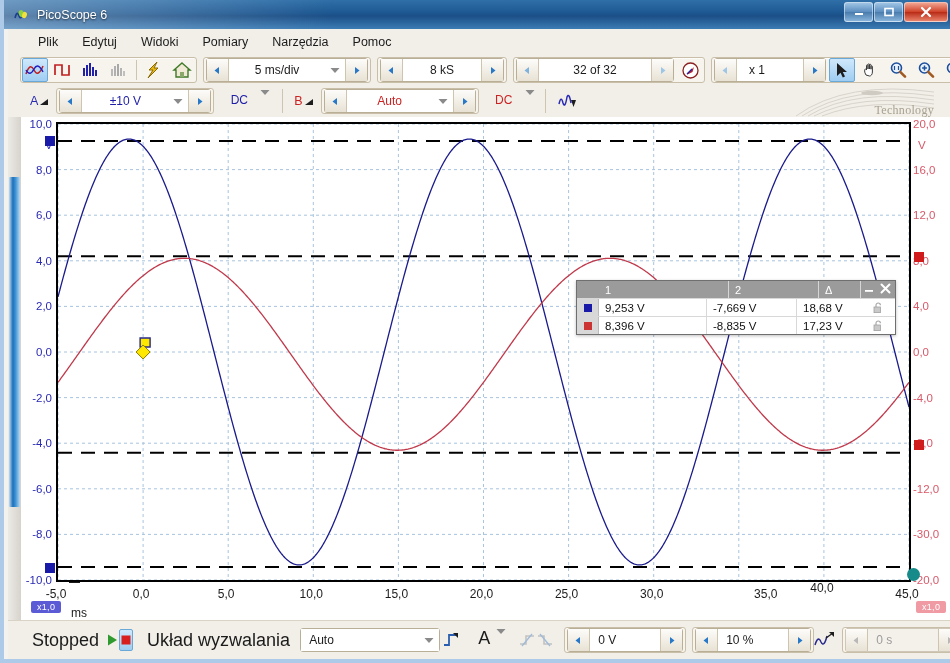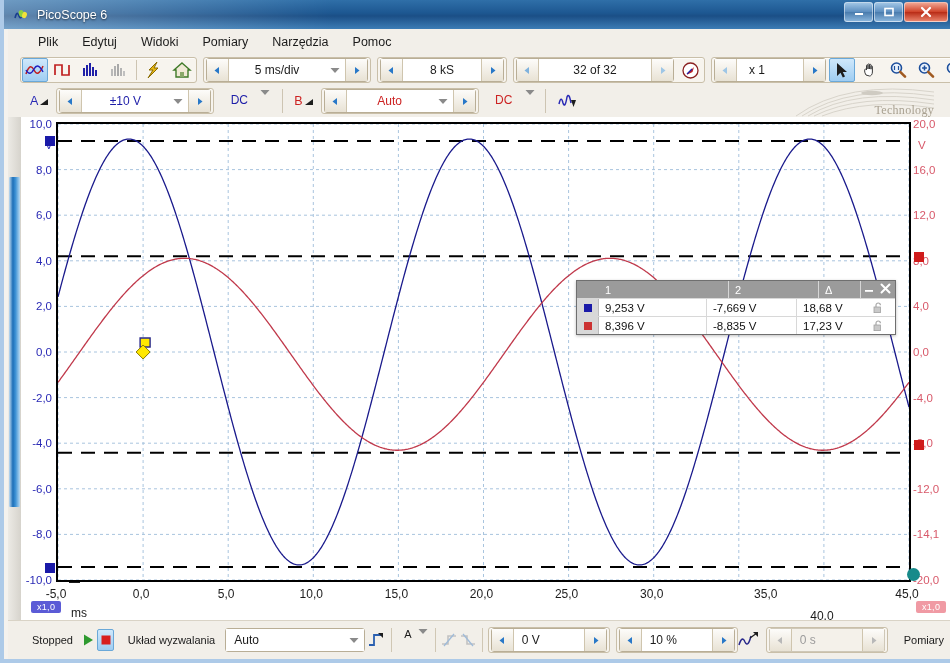--- a/index.html
+++ b/index.html
@@ -219,21 +219,21 @@
     background:#fff;
   }
   .swatch{ width:8px; height:8px; display:inline-block; }
 
   
   #statusbar{
     position:absolute; left:4px; top:620px; width:942px; height:39px;
     background:#f2efe9; display:flex; align-items:center;
     border-top:1px solid #d9d3c6;
   }
-  .stext{ font-size:11px; color:#1b1b1b; padding:0 6px; white-space:nowrap; }
+  .stext{ font-size:18px; color:#1b1b1b; padding:0 6px; white-space:nowrap; }
   .sicon{
     width:28px; height:24px; display:flex; align-items:center; justify-content:center;
     cursor:pointer; border-radius:2px;
   }
   .sicon.boxed{
     border:1px solid #6aa8d8;
     background:linear-gradient(180deg,#cfe8fb,#9fcdf2);
     width:24px; height:22px;
   }
   .ssep{ width:1px; height:24px; background:#d0c7b4; margin:0 5px; }
@@ -559,35 +559,35 @@
       <div id="yright">
           <div class="ylab right" style="top: 7px; left: 892px;">20,0</div>
           <div class="ylab right" style="top: 52.6px; left: 892px;">16,0</div>
           <div class="ylab right" style="top: 98.2px; left: 892px;">12,0</div>
           <div class="ylab right" style="top: 143.8px; left: 892px;">8,0</div>
           <div class="ylab right" style="top: 189.4px; left: 892px;">4,0</div>
           <div class="ylab right" style="top: 235px; left: 892px;">0,0</div>
           <div class="ylab right" style="top: 280.6px; left: 892px;">-4,0</div>
           <div class="ylab right" style="top: 326.2px; left: 892px;">-8,0</div>
           <div class="ylab right" style="top: 371.8px; left: 892px;">-12,0</div>
-          <div class="ylab right" style="top: 417.4px; left: 892px;">-14,1</div>
+          <div class="ylab right" style="top: 417.4px; left: 892px;">-30,0</div>
           <div class="ylab right" style="top: 463px; left: 892px;">-20,0</div>
         </div>
 
       <div id="xlabels">
           <div class="xlab" style="left: 35px; top: 470px;">-5,0</div>
           <div class="xlab" style="left: 120.1px; top: 470px;">0,0</div>
           <div class="xlab" style="left: 205.2px; top: 470px;">5,0</div>
           <div class="xlab" style="left: 290.3px; top: 470px;">10,0</div>
           <div class="xlab" style="left: 375.4px; top: 470px;">15,0</div>
           <div class="xlab" style="left: 460.5px; top: 470px;">20,0</div>
           <div class="xlab" style="left: 545.6px; top: 470px;">25,0</div>
           <div class="xlab" style="left: 630.7px; top: 470px;">30,0</div>
           <div class="xlab" style="left: 715.8px; top: 470px; margin-left: 29px;">35,0</div>
-          <div class="xlab" style="left: 800.9px; top: 464px; margin-top: 28px;">40,0</div>
+          <div class="xlab" style="left: 800.9px; top: 464px;">40,0</div>
           <div class="xlab" style="left: 886px; top: 470px;">45,0</div>
         </div>
 
       <div class="axisunit" style="left:24px; top:22px; color:#2a2ab5;">V</div>
       <div class="axisunit" style="left:897px; top:22px; color:#d8596a;">V</div>
       <div class="axisunit" style="left:42px; top:489px; color:#1b1b1b; font-size:12px;padding-left:8px;">ms</div>
 
       <div class="chmark" style="left:24px; top:24px; background:#1a1aa8;"></div>
       <div class="chmark" style="left:24px; top:451px; background:#1a1aa8;"></div>
       <div class="chmark" style="left:893px; top:140px; background:#d01c1c;"></div>

